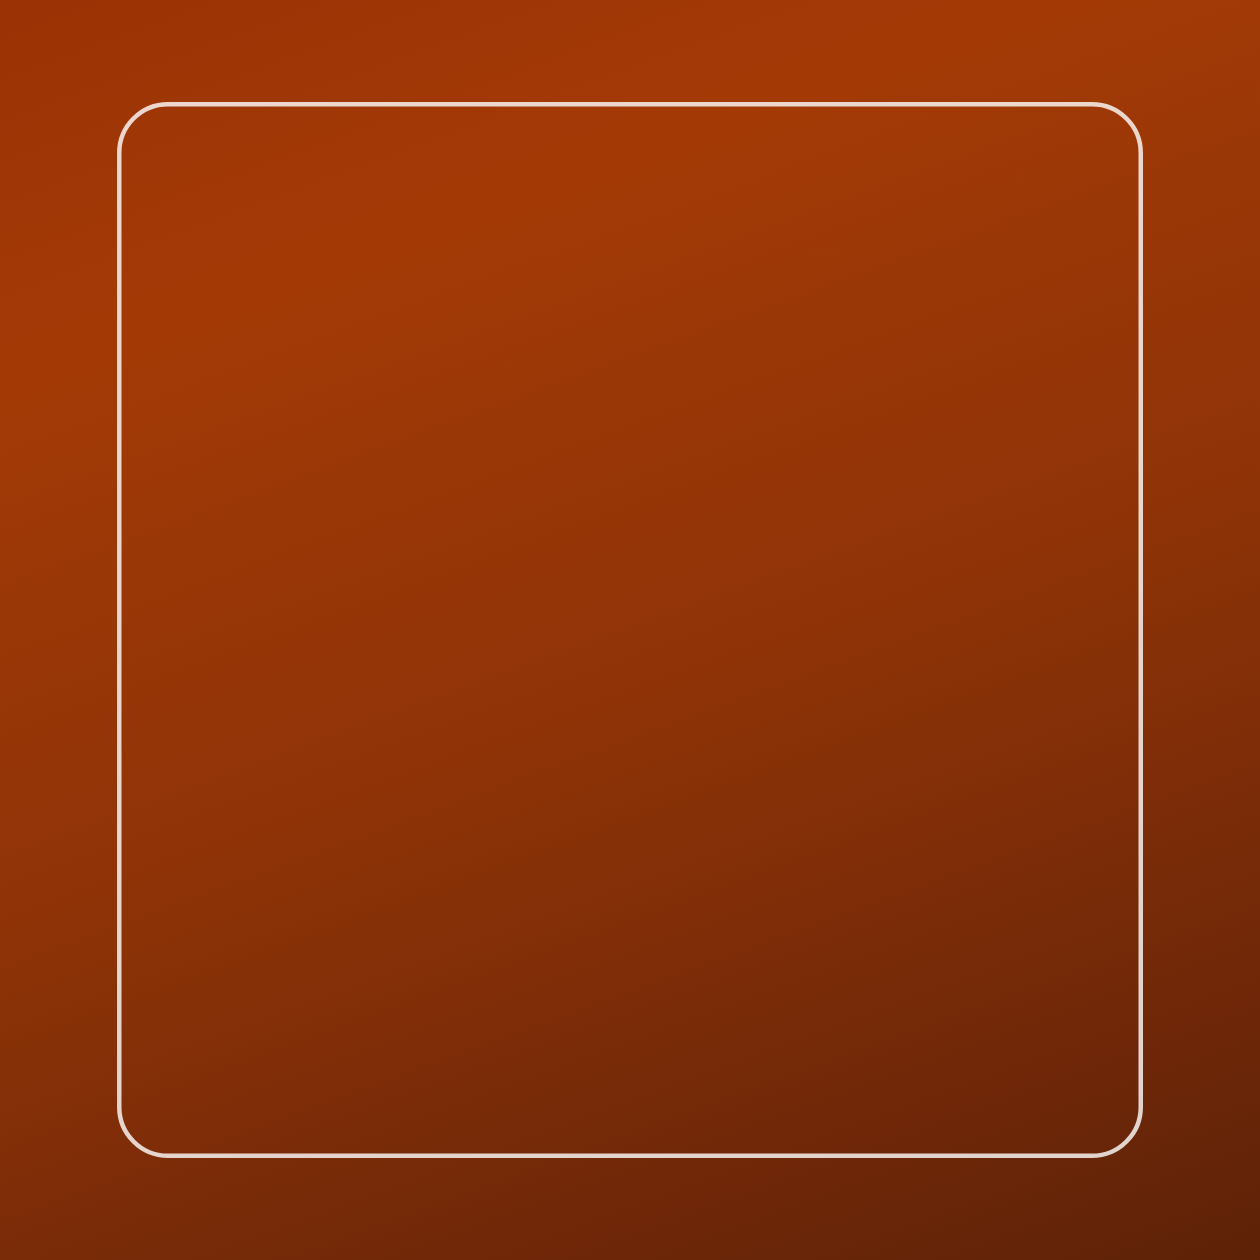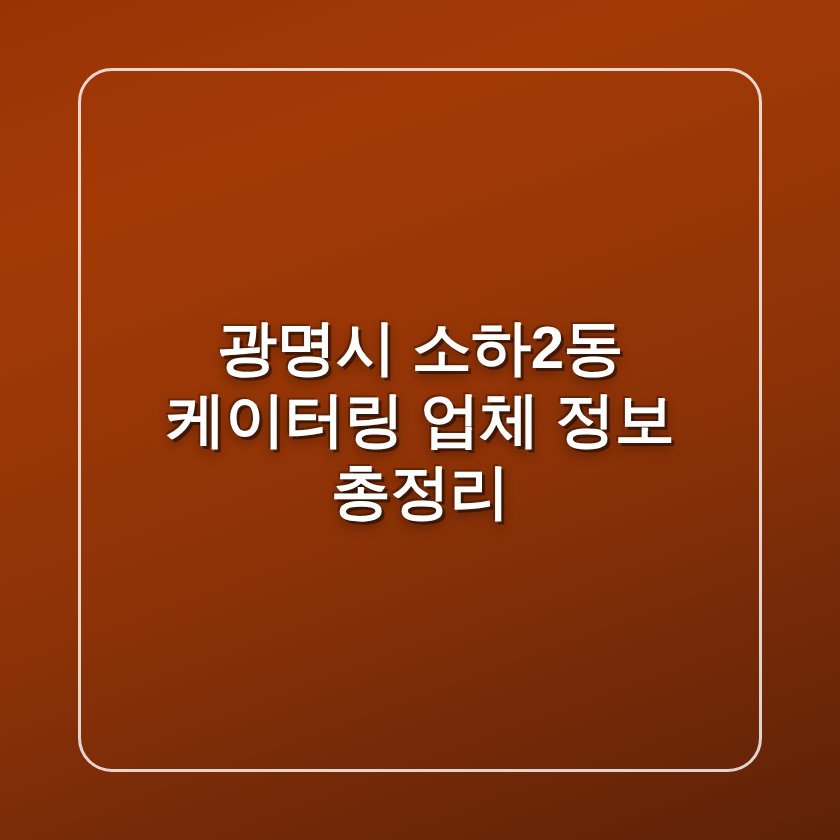--- a/index.html
+++ b/index.html
@@ -52,18 +52,13 @@
       -2px -2px 0 rgba(0, 0, 0, 0.25),
       0 5px 12px rgba(0, 0, 0, 0.38);
     white-space: pre-line;
   }
 </style>
 </head>
 <body>
 
 <div class="poster">
   <div class="frame"></div>
-  <div class="title-wrap">
-    <h1 class="title">광명시 소하2동
-케이터링 업체 정보
-총정리</h1>
-  </div>
 </div>
 
 </body></html>

